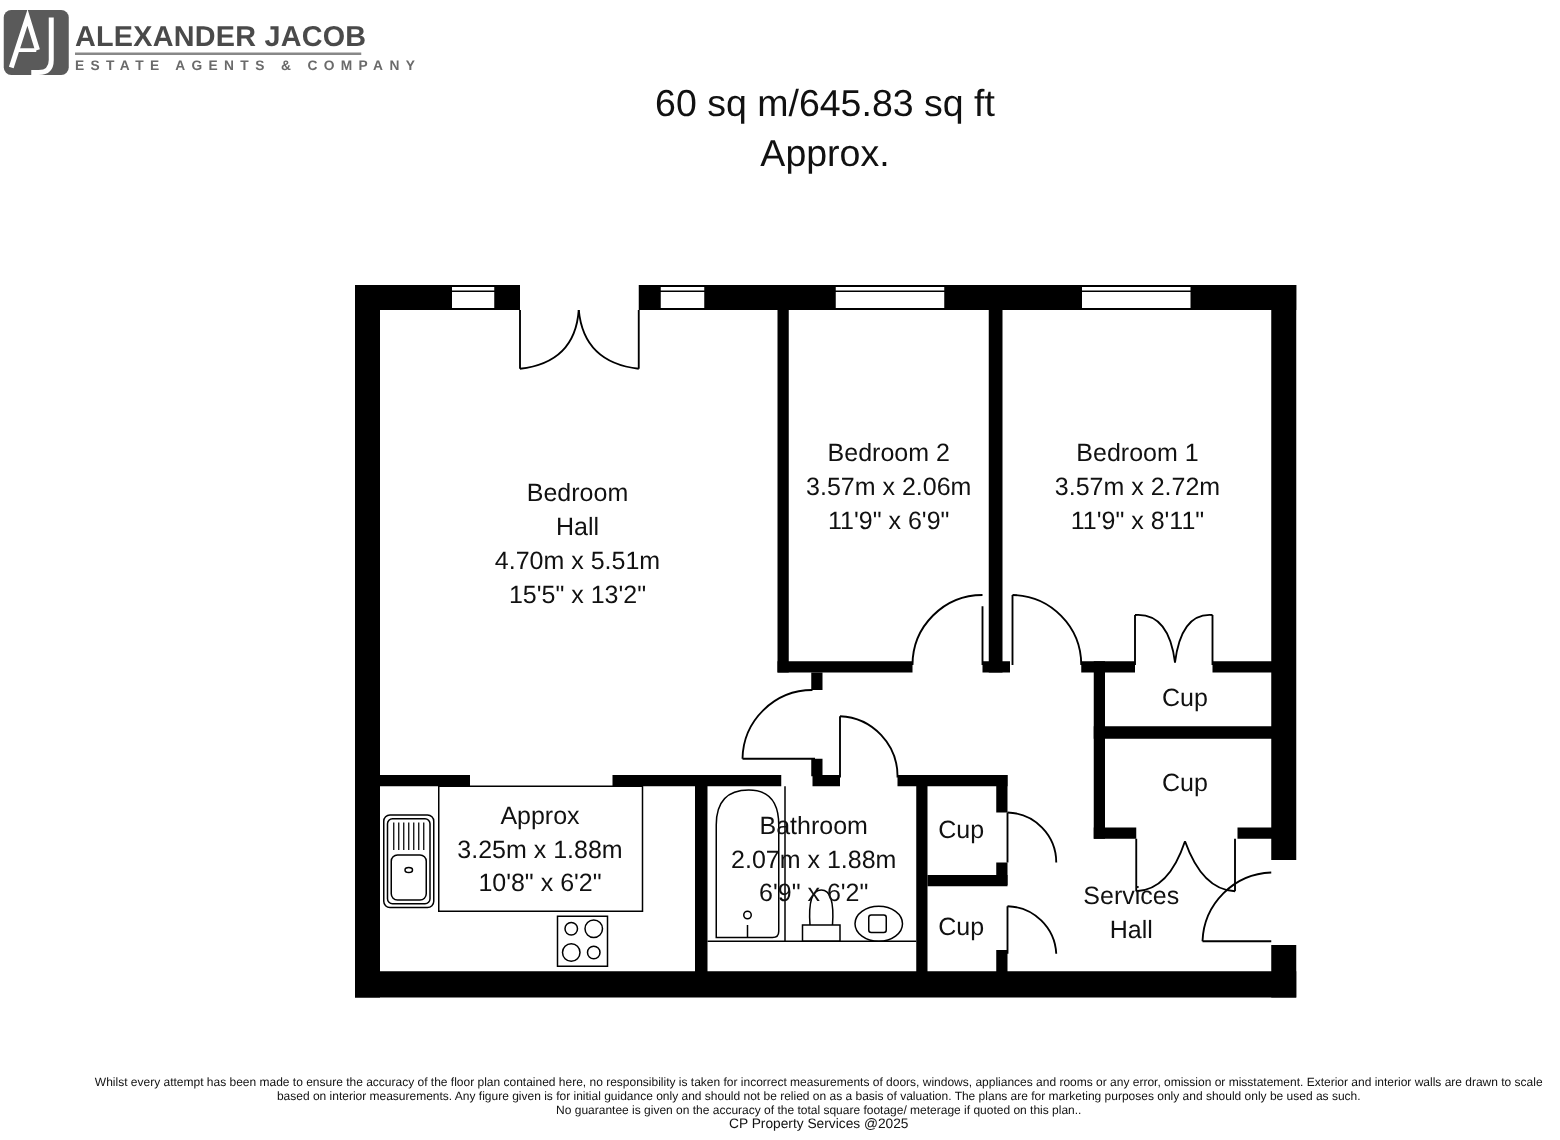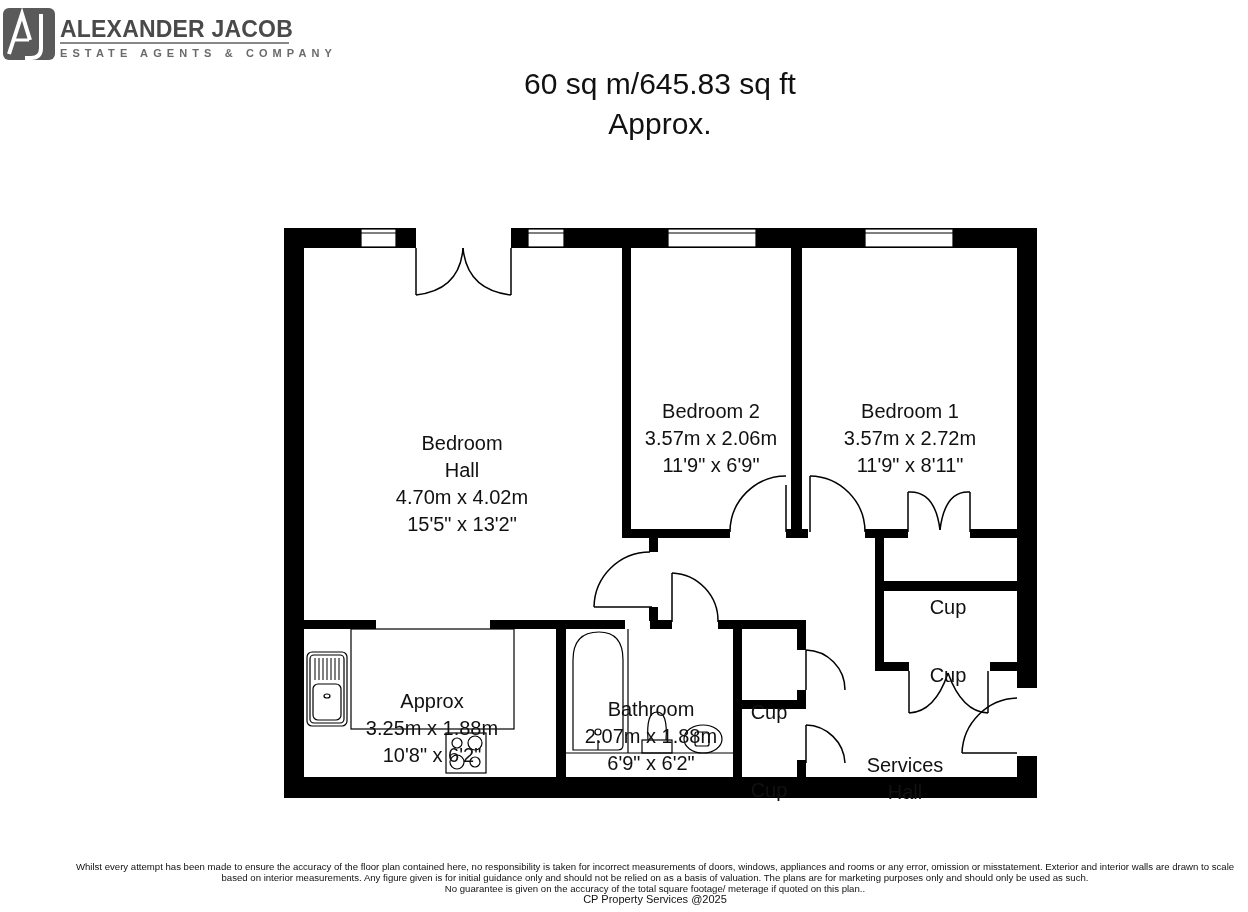--- a/index.html
+++ b/index.html
@@ -7,21 +7,21 @@
   .logo{position:absolute;left:3px;top:6px;height:56px;}
   .logo-box{position:absolute;left:0;top:2px;width:52px;height:52px;background:#5a5a5a;border-radius:6px;}
   .logo-box svg{position:absolute;left:0;top:0;}
   .logo-name{position:absolute;left:57px;top:10px;font-size:23px;letter-spacing:0.2px;color:#4a4a4a;white-space:nowrap;font-weight:bold;}
   .logo-rule{position:absolute;left:57px;top:36px;width:229px;height:2px;background:#888;}
   .logo-tag{position:absolute;left:57px;top:41px;font-size:11px;letter-spacing:5.1px;color:#6a6a6a;white-space:nowrap;font-weight:bold;}
   .area{position:absolute;left:0;width:1320px;text-align:center;font-size:30px;line-height:36px;color:#111;}
   .area1{top:66px;}
   .area2{top:106px;}
   svg.plan{position:absolute;left:0;top:0;}
-  .lbl{position:absolute;text-align:center;font-size:20px;line-height:27px;color:#111;white-space:nowrap;transform:translateX(-50%);margin-top:48px;}
+  .lbl{position:absolute;text-align:center;font-size:20px;line-height:27px;color:#111;white-space:nowrap;transform:translateX(-50%);}
   .disc{position:absolute;left:0;width:1310px;text-align:center;font-size:9.6px;line-height:11.5px;color:#111;white-space:nowrap;}
   .disc4{font-size:11px;}
 </style>
 </head>
 <body>
 
 <div class="logo">
   <div class="logo-box">
     <svg width="52" height="52" viewBox="0 0 52 52">
       <polyline points="6,46 19,6 27,32" fill="none" stroke="#fff" stroke-width="4"></polyline>
@@ -157,21 +157,21 @@
     <rect x="642" y="740" width="30" height="13"></rect>
     <path d="M648,740 Q646,712 657,712 Q668,712 666,740"></path>
     <ellipse cx="703" cy="739" rx="19" ry="14"></ellipse>
     <rect x="695" y="732" width="14" height="14" rx="2"></rect>
   </g>
 </svg>
 
 <div class="lbl" style="left:462px;top:382px;">
   <div>Bedroom</div>
   <div>Hall</div>
-  <div>4.70m x 4.02m</div>
+  <div>4.70m x 5.51m</div>
   <div>15'5" x 13'2"</div>
 </div>
 <div class="lbl" style="left:711px;top:350px;">
   <div>Bedroom 2</div>
   <div>3.57m x 2.06m</div>
   <div>11'9" x 6'9"</div>
 </div>
 <div class="lbl" style="left:910px;top:350px;">
   <div>Bedroom 1</div>
   <div>3.57m x 2.72m</div>

